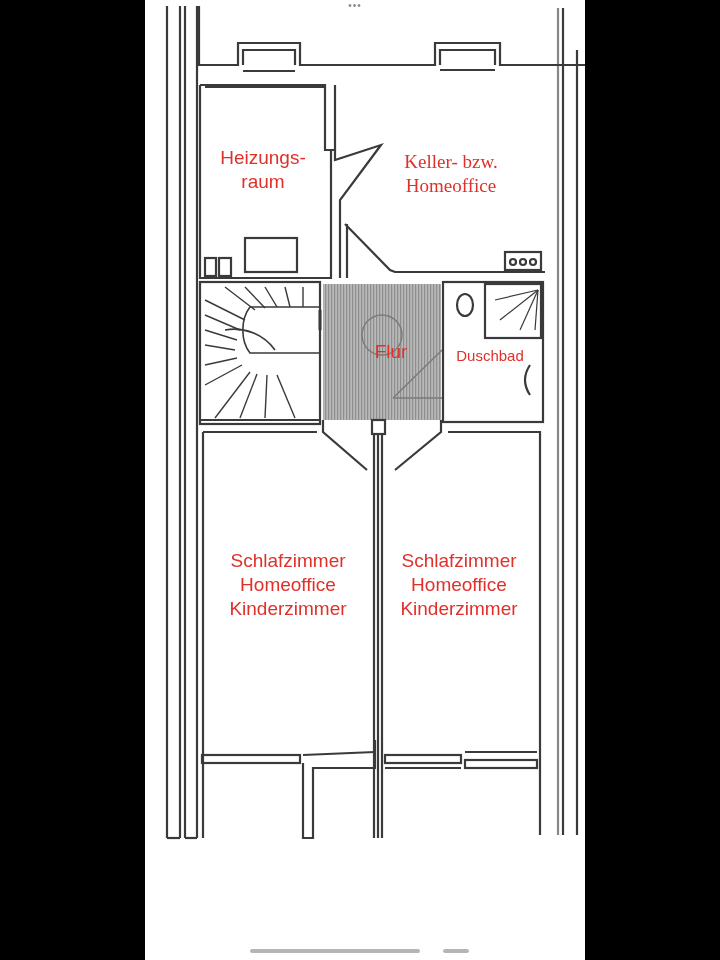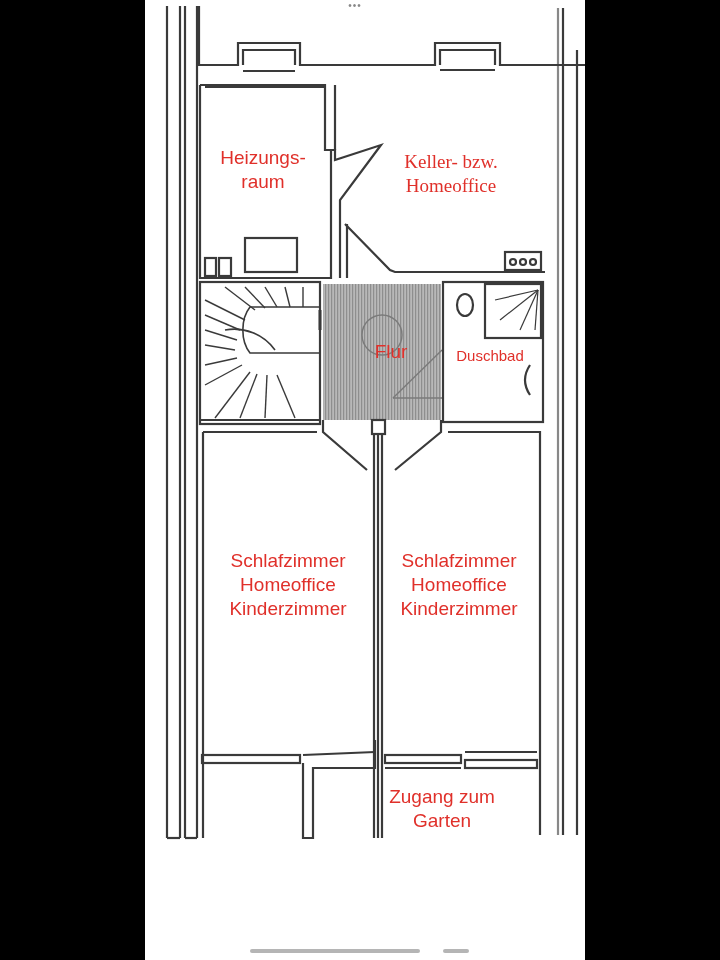--- a/index.html
+++ b/index.html
@@ -142,20 +142,16 @@
   <div class="label" style="left:143px; top:549px;">
     <div>Schlafzimmer</div>
     <div>Homeoffice</div>
     <div>Kinderzimmer</div>
   </div>
   <div class="label" style="left:314px; top:549px;">
     <div>Schlafzimmer</div>
     <div>Homeoffice</div>
     <div>Kinderzimmer</div>
   </div>
-  <div class="label" style="left:297px; top:785px;">
-    <div>Zugang zum</div>
-    <div>Garten</div>
-  </div>
 
   <div class="bar" style="left:105px; top:949px; width:170px;"></div>
   <div class="bar" style="left:298px; top:949px; width:26px;"></div>
 </div>
 
 </body></html>

